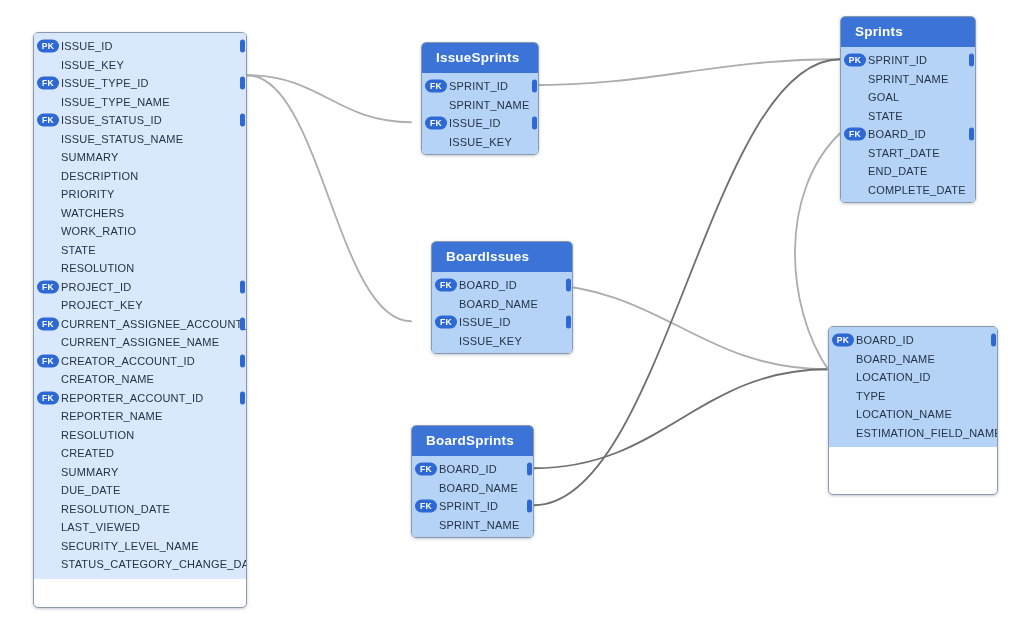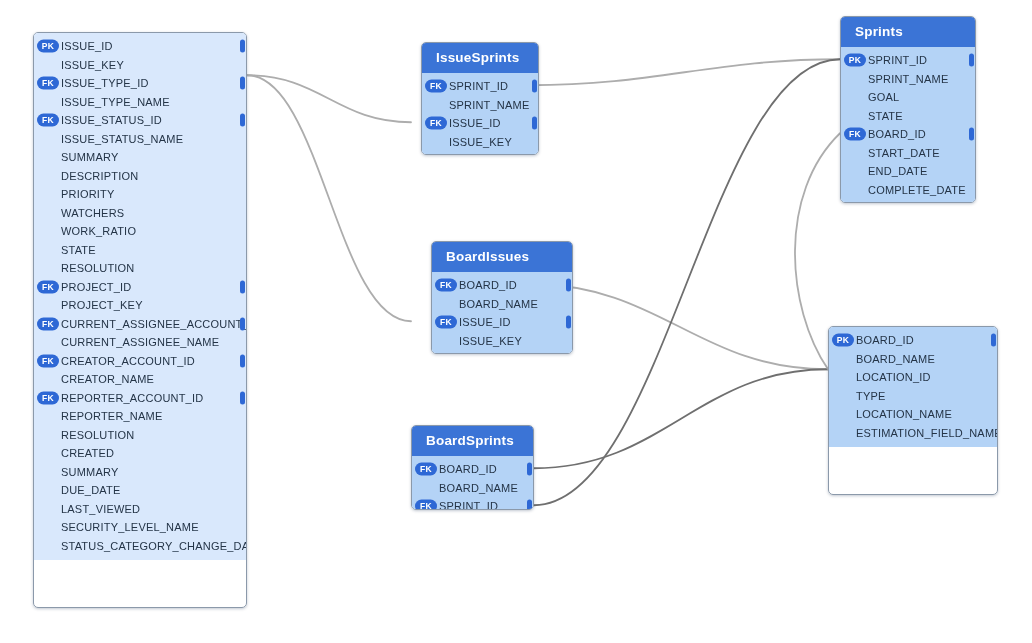--- a/index.html
+++ b/index.html
@@ -168,20 +168,23 @@
         <div class="er-row">
           <span class="col-label">CREATED</span>
         </div>
         <div class="er-row">
           <span class="col-label">SUMMARY</span>
         </div>
         <div class="er-row">
           <span class="col-label">DUE_DATE</span>
         </div>
         <div class="er-row">
+          <span class="col-label">RESOLUTION_DATE</span>
+        </div>
+        <div class="er-row">
           <span class="col-label">LAST_VIEWED</span>
         </div>
         <div class="er-row">
           <span class="col-label">SECURITY_LEVEL_NAME</span>
         </div>
         <div class="er-row">
           <span class="col-label">STATUS_CATEGORY_CHANGE_DATE</span>
         </div>
       </div>
     </div>
@@ -253,21 +256,21 @@
         <div class="er-row">
           <span class="key-badge">FK</span>
           <span class="col-label">ISSUE_ID</span>
           <span class="stub"></span>
         </div>
         <div class="er-row">
           <span class="col-label">ISSUE_KEY</span>
         </div>
       </div>
     </div>
-    <div class="er-table medium" style="left: 411px; top: 425px; width: 123px; height: 85px;">
+    <div class="er-table medium" style="left: 411px; top: 425px; width: 123px; height: 113px;">
       <div class="er-header"><span>BoardSprints</span></div>
       <div class="rows">
         <div class="er-row">
           <span class="key-badge">FK</span>
           <span class="col-label">BOARD_ID</span>
           <span class="stub"></span>
         </div>
         <div class="er-row">
           <span class="col-label">BOARD_NAME</span>
         </div>

